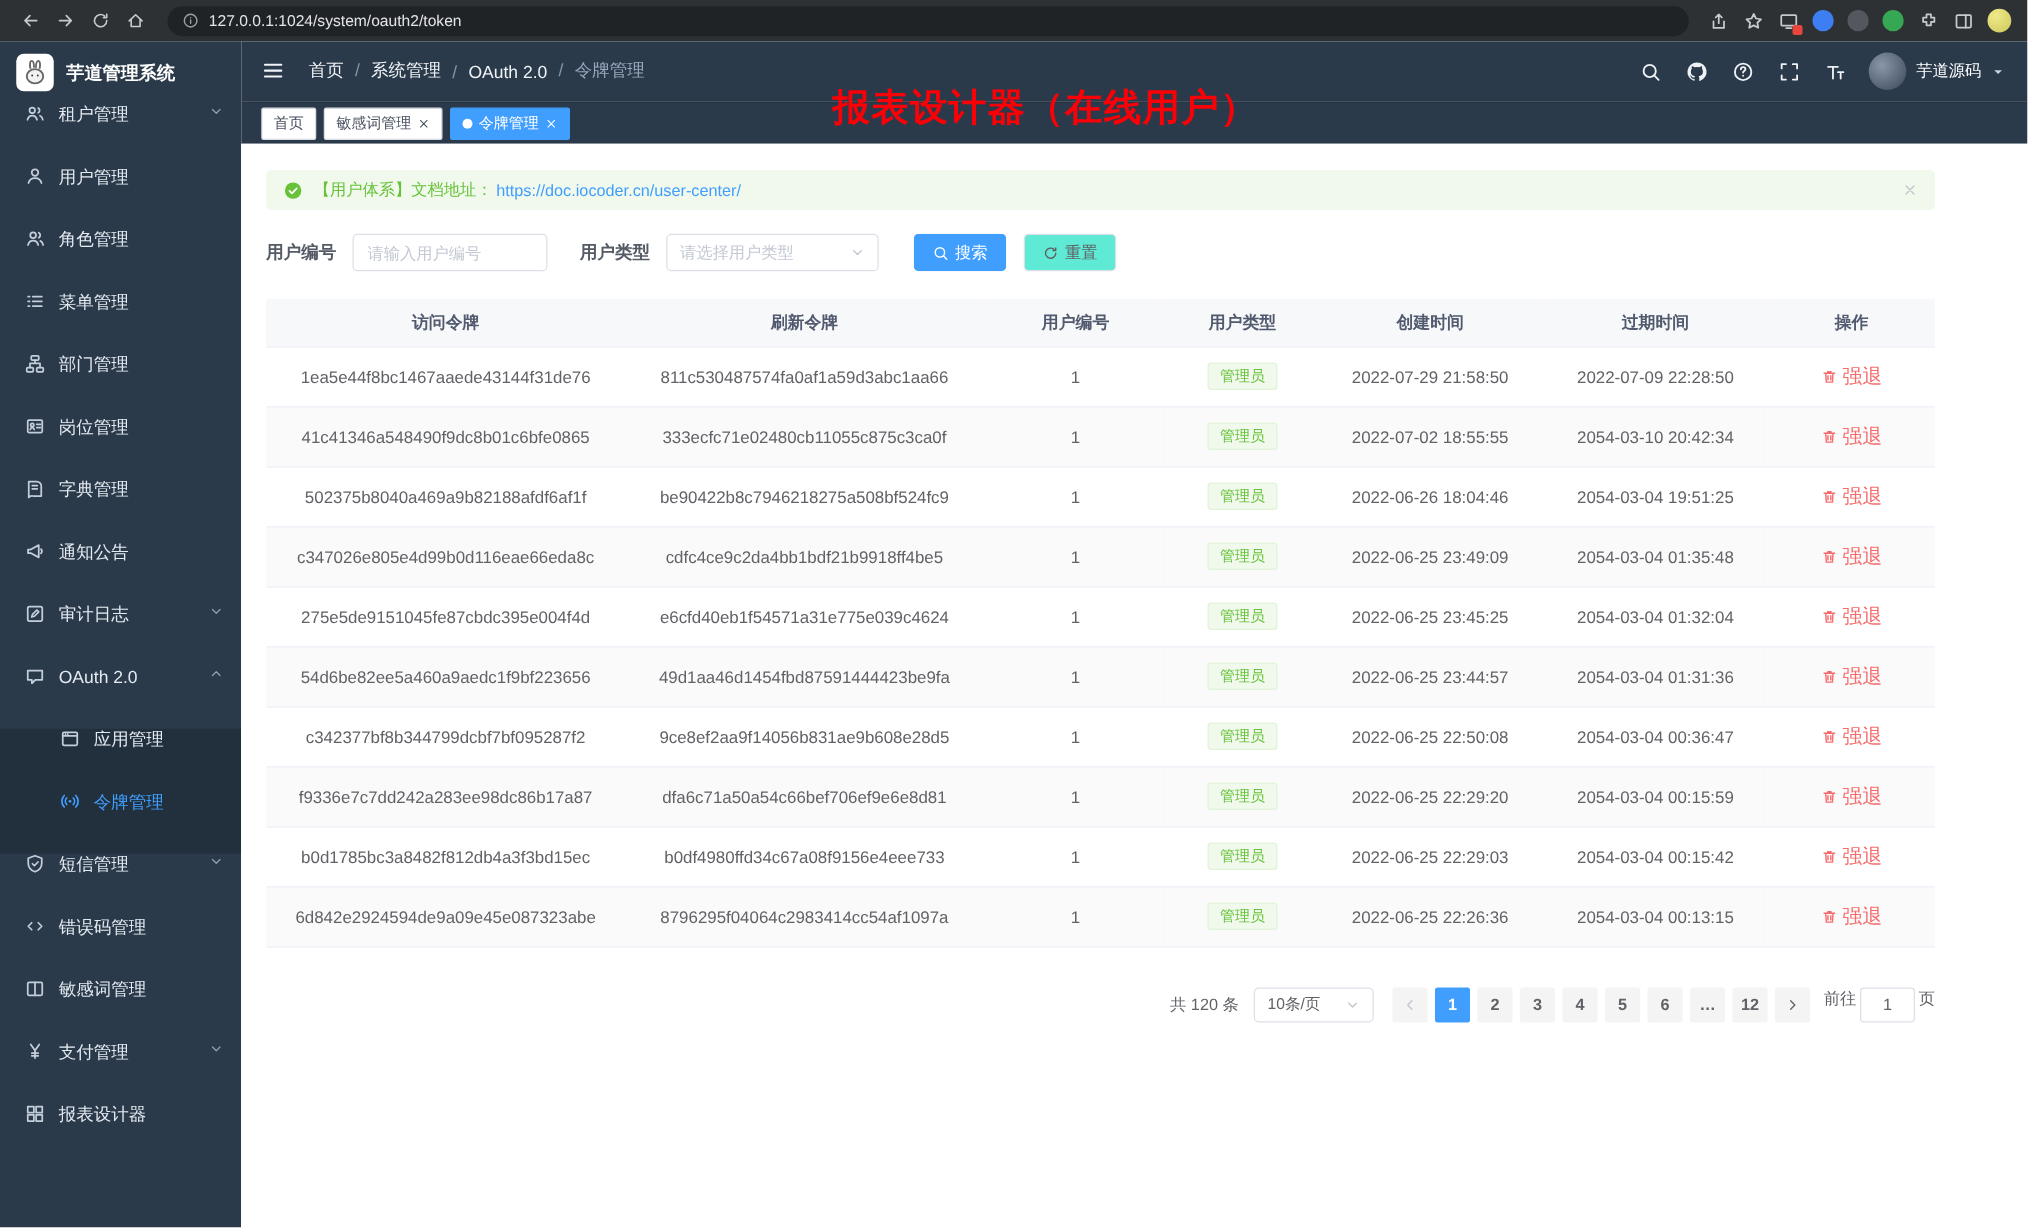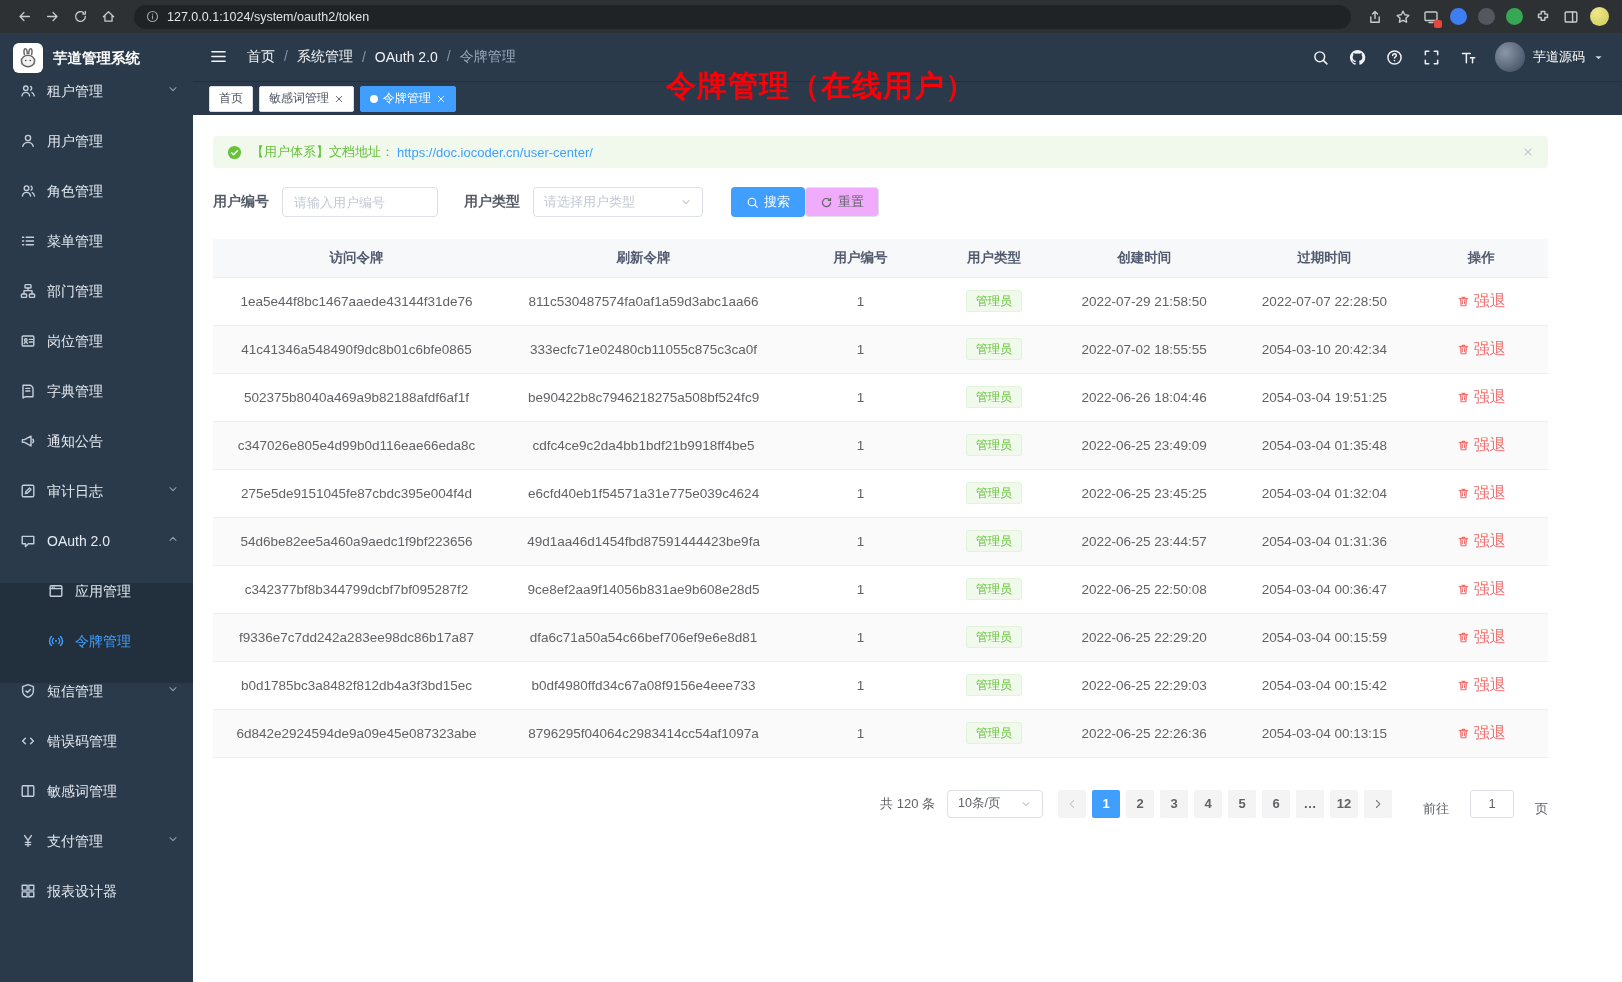--- a/index.html
+++ b/index.html
@@ -82,42 +82,42 @@
   .lbl2{margin-left:26px}
   .inp{width:156px;height:30px;border:1px solid #dcdfe6;border-radius:4px;padding:0 11px;font-size:13px;color:#606266;outline:none;font-family:inherit}
   .inp::placeholder{color:#c3c8d2}
   .select{width:170px;height:30px;border:1px solid #dcdfe6;border-radius:4px;display:flex;align-items:center;padding:0 10px;color:#c3c8d2;font-size:13px;background:#fff;cursor:pointer}
   .sel-caret{margin-left:auto;color:#c0c4cc}
   .sel-caret svg{width:12px;height:12px}
   .btn{height:30px;display:inline-flex;align-items:center;gap:5px;border-radius:4px;font-size:13px;padding:0 14px;cursor:pointer;border:1px solid transparent;font-family:inherit}
   .btn-ic{display:flex}
   .btn-ic svg{width:13px;height:13px}
   .btn-primary{background:var(--primary);color:#fff;margin-left:28px}
-  .btn-plain{background:#f0abfc;border-color:#dcdfe6;color:#606266;}
+  .btn-plain{background:#5eead4;border-color:#dcdfe6;color:#606266;margin-left:14px}
   
   .tbl{width:100%;margin-top:22px;border-collapse:collapse;table-layout:fixed;font-size:13.5px}
   .tbl col.c1{width:21.5%}.tbl col.c2{width:21.5%}.tbl col.c3{width:11%}
   .tbl col.c4{width:9%}.tbl col.c5{width:13.5%}.tbl col.c6{width:13.5%}.tbl col.c7{width:10%}
   .tbl th{height:38px;background:#f7f8fa;font-weight:700;color:#515a6e;border-bottom:1px solid var(--border);text-align:center;font-size:13.5px}
   .tbl td{height:48px;border-bottom:1px solid var(--border);color:#606266;text-align:center;white-space:nowrap;overflow:hidden;text-overflow:ellipsis}
   .tbl tbody tr:nth-child(even){background:#fafafa}
   .tag{display:inline-block;height:22px;line-height:20px;padding:0 9px;background:#f0f9eb;border:1px solid #e1f3d8;color:var(--success);border-radius:3px;font-size:12px}
   .action{color:var(--danger);display:inline-flex;align-items:center;gap:4px;cursor:pointer;font-size:16px}
   .action .icn{display:flex}
   .action .icn svg{width:13px;height:13px}
   
   .pager{margin-top:32px;display:flex;align-items:center;justify-content:flex-end;font-size:13px;color:#606266}
   .pg-total{margin-right:12px}
   .pg-size{width:96px;height:28px;font-size:12.5px;color:#606266;margin-right:12px}
   .chip{min-width:28px;height:28px;margin:0 3px;padding:0 4px;background:#f4f4f5;border-radius:2px;display:inline-flex;align-items:center;justify-content:center;color:#606266;font-weight:600;cursor:pointer}
   .chip.active{background:var(--primary);color:#fff}
   .chip.nav svg{width:12px;height:12px}
   .chip.disabled{color:#c0c4cc}
   #pages{display:inline-flex}
-  .pg-goto{margin-left:28px;display:inline-flex;align-items:flex-end;gap:21px}
+  .pg-goto{margin-left:8px;display:inline-flex;align-items:flex-start;gap:3px}
   .goto-inp{width:44px;height:28px;border:1px solid #dcdfe6;border-radius:3px;text-align:center;font-size:13px;color:#606266;outline:none;font-family:inherit}
   
   .annotation{position:absolute;left:666px;top:66px;font-size:30px;font-weight:700;color:#fb0007;z-index:50;letter-spacing:1px;white-space:nowrap}
 </style>
 </head>
 <body>
 
 <div class="browser-bar" data-name="browser-chrome">
   <div id="b-left" data-name="browser-nav-buttons">
       <span class="nav-ic" data-name="back-icon">
@@ -530,21 +530,21 @@
               <th data-name="column-header-6">操作</th>
             </tr>
           </thead>
         <tbody id="tbody">
             <tr data-name="table-row">
               <td data-name="access-token-cell">1ea5e44f8bc1467aaede43144f31de76</td>
               <td data-name="refresh-token-cell">811c530487574fa0af1a59d3abc1aa66</td>
               <td data-name="user-id-cell">1</td>
               <td data-name="user-type-cell"><span class="tag" data-name="user-type-badge">管理员</span></td>
               <td data-name="created-time-cell">2022-07-29 21:58:50</td>
-              <td data-name="expire-time-cell">2022-07-07 22:28:50</td>
+              <td data-name="expire-time-cell">2022-07-09 22:28:50</td>
               <td data-name="action-cell"><span class="action" data-name="force-logout-button">
                   <span class="icn" data-name="trash-icon">
                     <svg viewBox="0 0 16 16" fill="none" stroke="currentColor" stroke-width="1.4" stroke-linecap="round" stroke-linejoin="round">
                       <path d="M2.8 4.4h10.4M6.4 4.4V3h3.2v1.4M4.4 4.4l.6 8.8h6l.6-8.8M6.6 6.8v4M9.4 6.8v4"></path>
                     </svg>
                   </span>
                   <span data-name="force-logout-label">强退</span>
                 </span></td>
             </tr>
             <tr data-name="table-row">
@@ -731,13 +731,13 @@
         <span class="pg-goto" data-name="goto-page">
           <span data-name="goto-label">前往</span>
           <input class="goto-inp" data-name="goto-page-input" value="1" style="">
           <span data-name="goto-unit">页</span>
         </span>
       </div>
     </div>
   </div>
 </div>
 
-<div class="annotation" data-name="annotation-overlay">令牌管理（在线用户）</div>
+<div class="annotation" data-name="annotation-overlay">报表设计器（在线用户）</div>
 
 </body></html>

